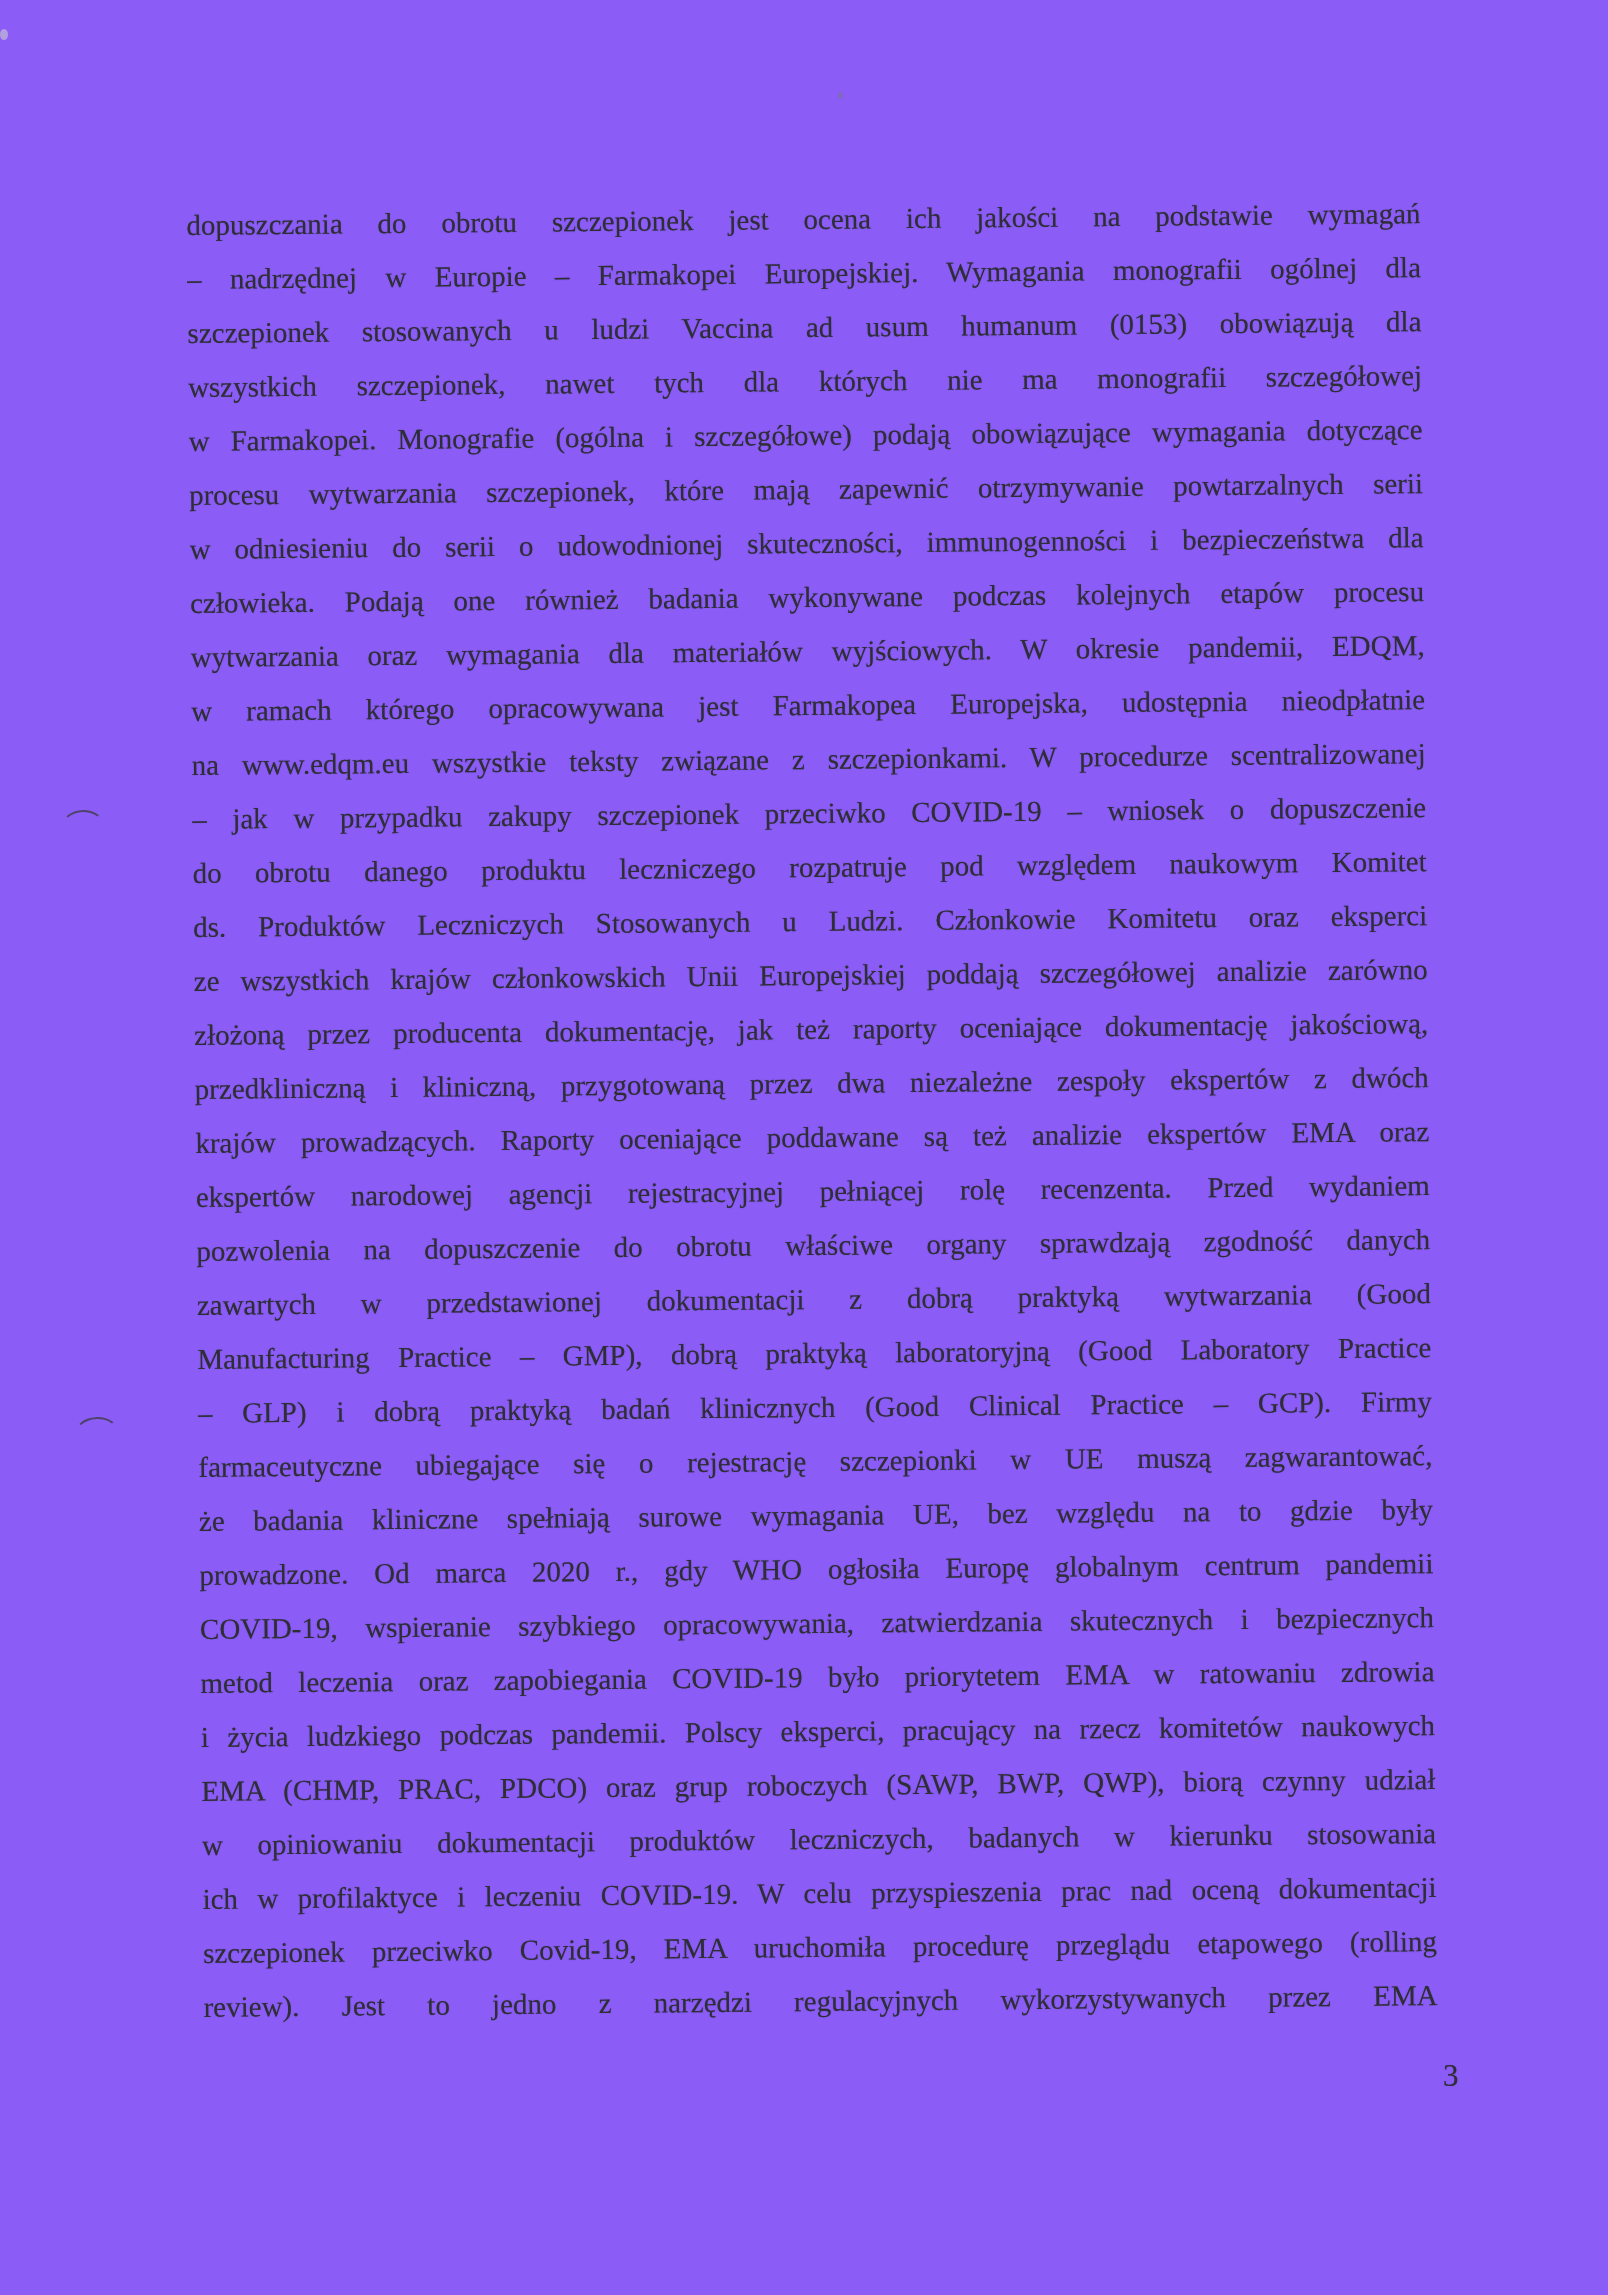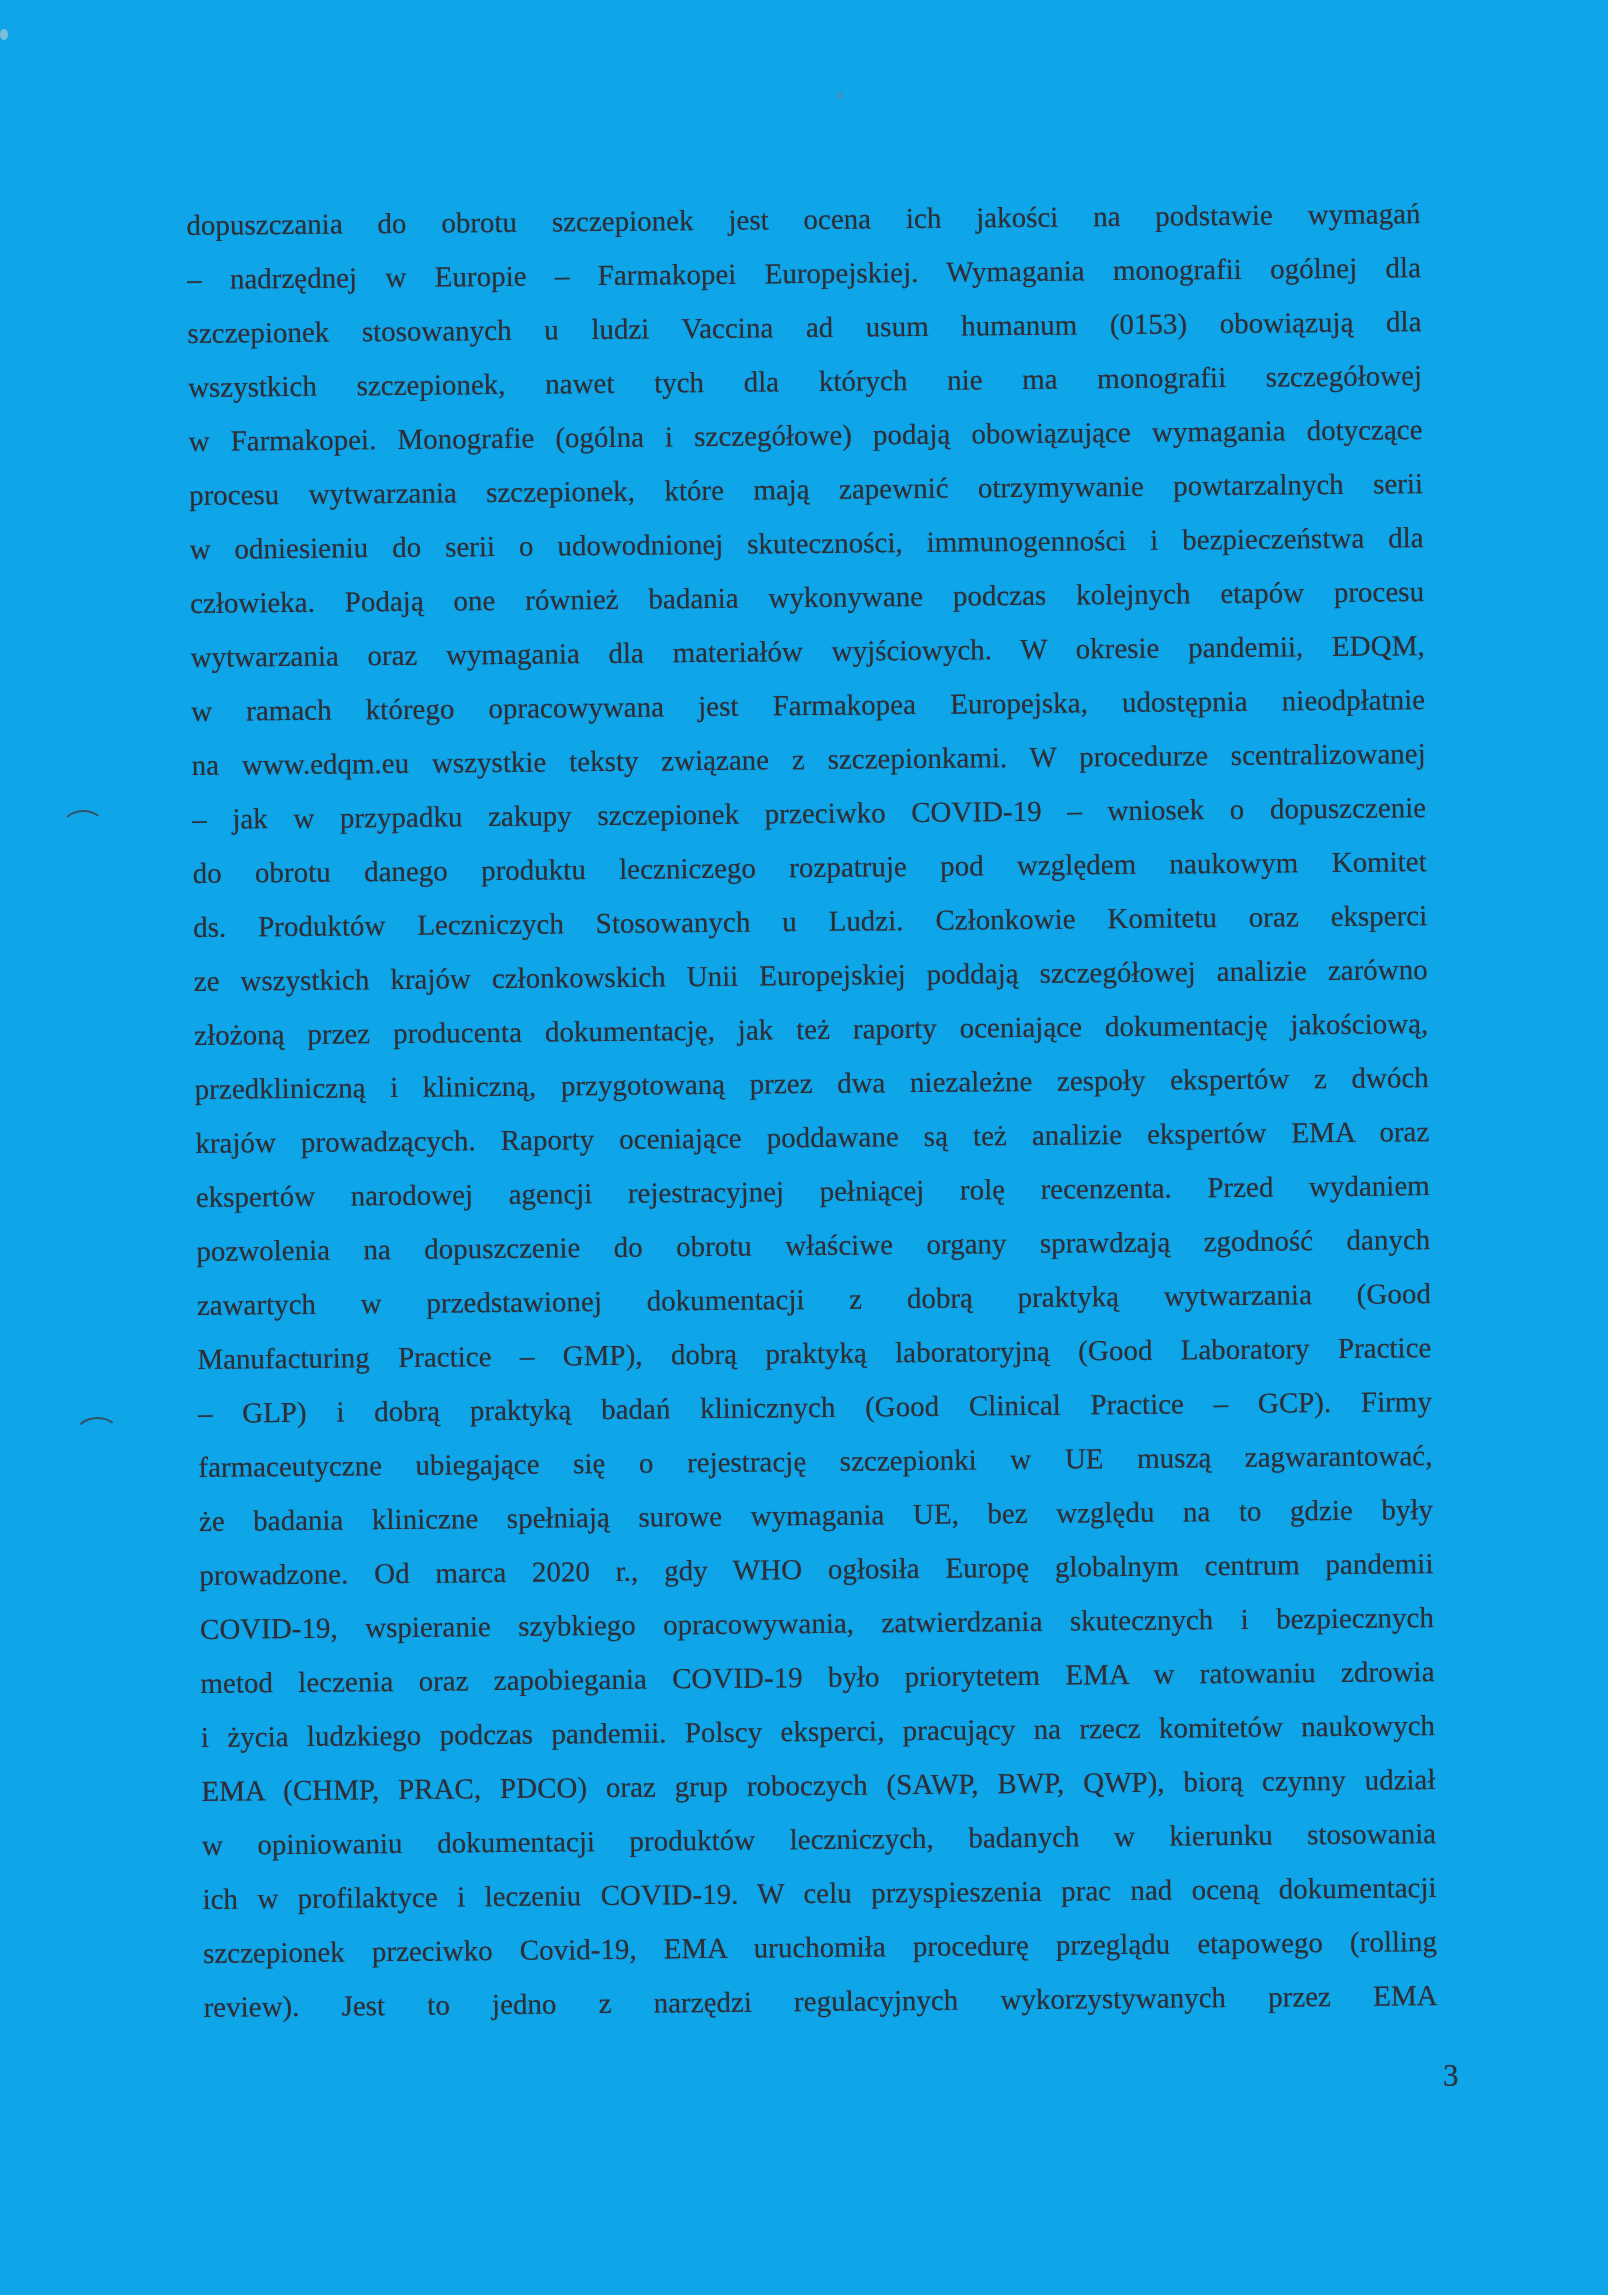--- a/index.html
+++ b/index.html
@@ -10,21 +10,21 @@
   body {
     width: 1609px;
     height: 2295px;
     position: relative;
     overflow: hidden;
     font-family: "Liberation Serif", "DejaVu Serif", serif;
   }
   .page {
     position: absolute;
     inset: 0;
-    background: #0ea5e9;
+    background: #8b5cf6;
     overflow: hidden;
   }
   .textblock {
     position: absolute;
     left: 195px;
     top: 192px;
     width: 1234px;
     transform: rotate(-0.55deg);
     transform-origin: 50% 50%;
     color: #2e2e36;

